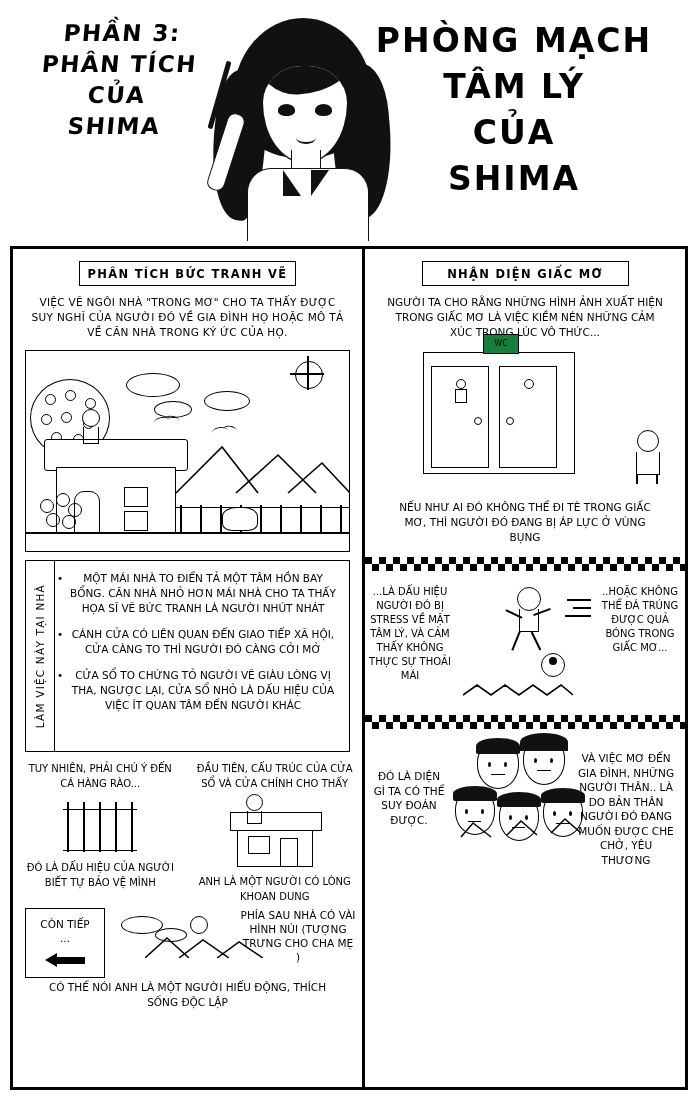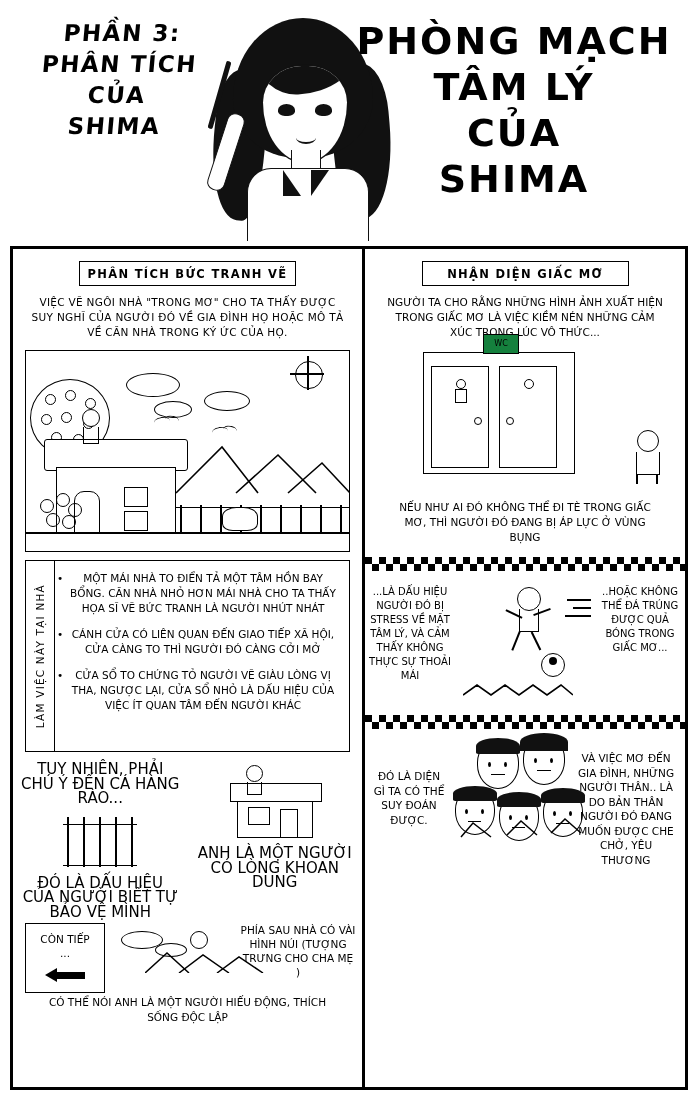--- a/index.html
+++ b/index.html
@@ -37,21 +37,21 @@
   }
   .header-left-title div { white-space: nowrap; }
   .header-right-title {
     position: absolute;
     right: 24px;
     top: 18px;
     width: 320px;
     text-align: center;
     font-family: "DejaVu Sans", sans-serif;
     font-weight: bold;
-    font-size: 38px;
+    font-size: 33px;
     line-height: 46px;
     letter-spacing: 2px;
   }
   .header-right-title div { white-space: nowrap; }
 
   
   .girl {
     position: absolute;
     left: 205px;
     top: 0px;
@@ -346,21 +346,21 @@
   .vlist ul { margin: 0; padding: 0; }
 
   
   .lower-left {
     display: flex;
     margin-top: 10px;
   }
   .ll-col {
     flex: 1;
     padding: 0 8px;
-    font-size: 15px;
+    font-size: 10px;
     line-height: 14.5px;
     text-align: center;
   }
   .sketch {
     height: 56px;
     margin: 8px auto 6px;
     position: relative;
   }
   .sk-fence {
     position: absolute; left: 50%; transform: translateX(-50%);
@@ -693,20 +693,21 @@
             <i style="left:4px;"></i>
               <i style="left:20px;"></i>
               <i style="left:36px;"></i>
             <i style="left:52px;"></i>
               <i style="left:68px;"></i>
           </div>
         </div>
         <div>ĐÓ LÀ DẤU HIỆU CỦA NGƯỜI BIẾT TỰ BẢO VỆ MÌNH</div>
       </div>
       <div class="ll-col">
+        <div>ĐẦU TIÊN, CẤU TRÚC CỦA CỬA SỔ VÀ CỬA CHÍNH CHO THẤY</div>
         <div class="sketch" style="height:70px;">
           <div class="sk-house">
             <div class="sk-roof"></div>
             <div class="sk-win"></div>
             <div class="sk-door"></div>
             <div class="sk-person">
                 <div class="h"></div>
                 <div class="b"></div>
               </div>
           </div>

